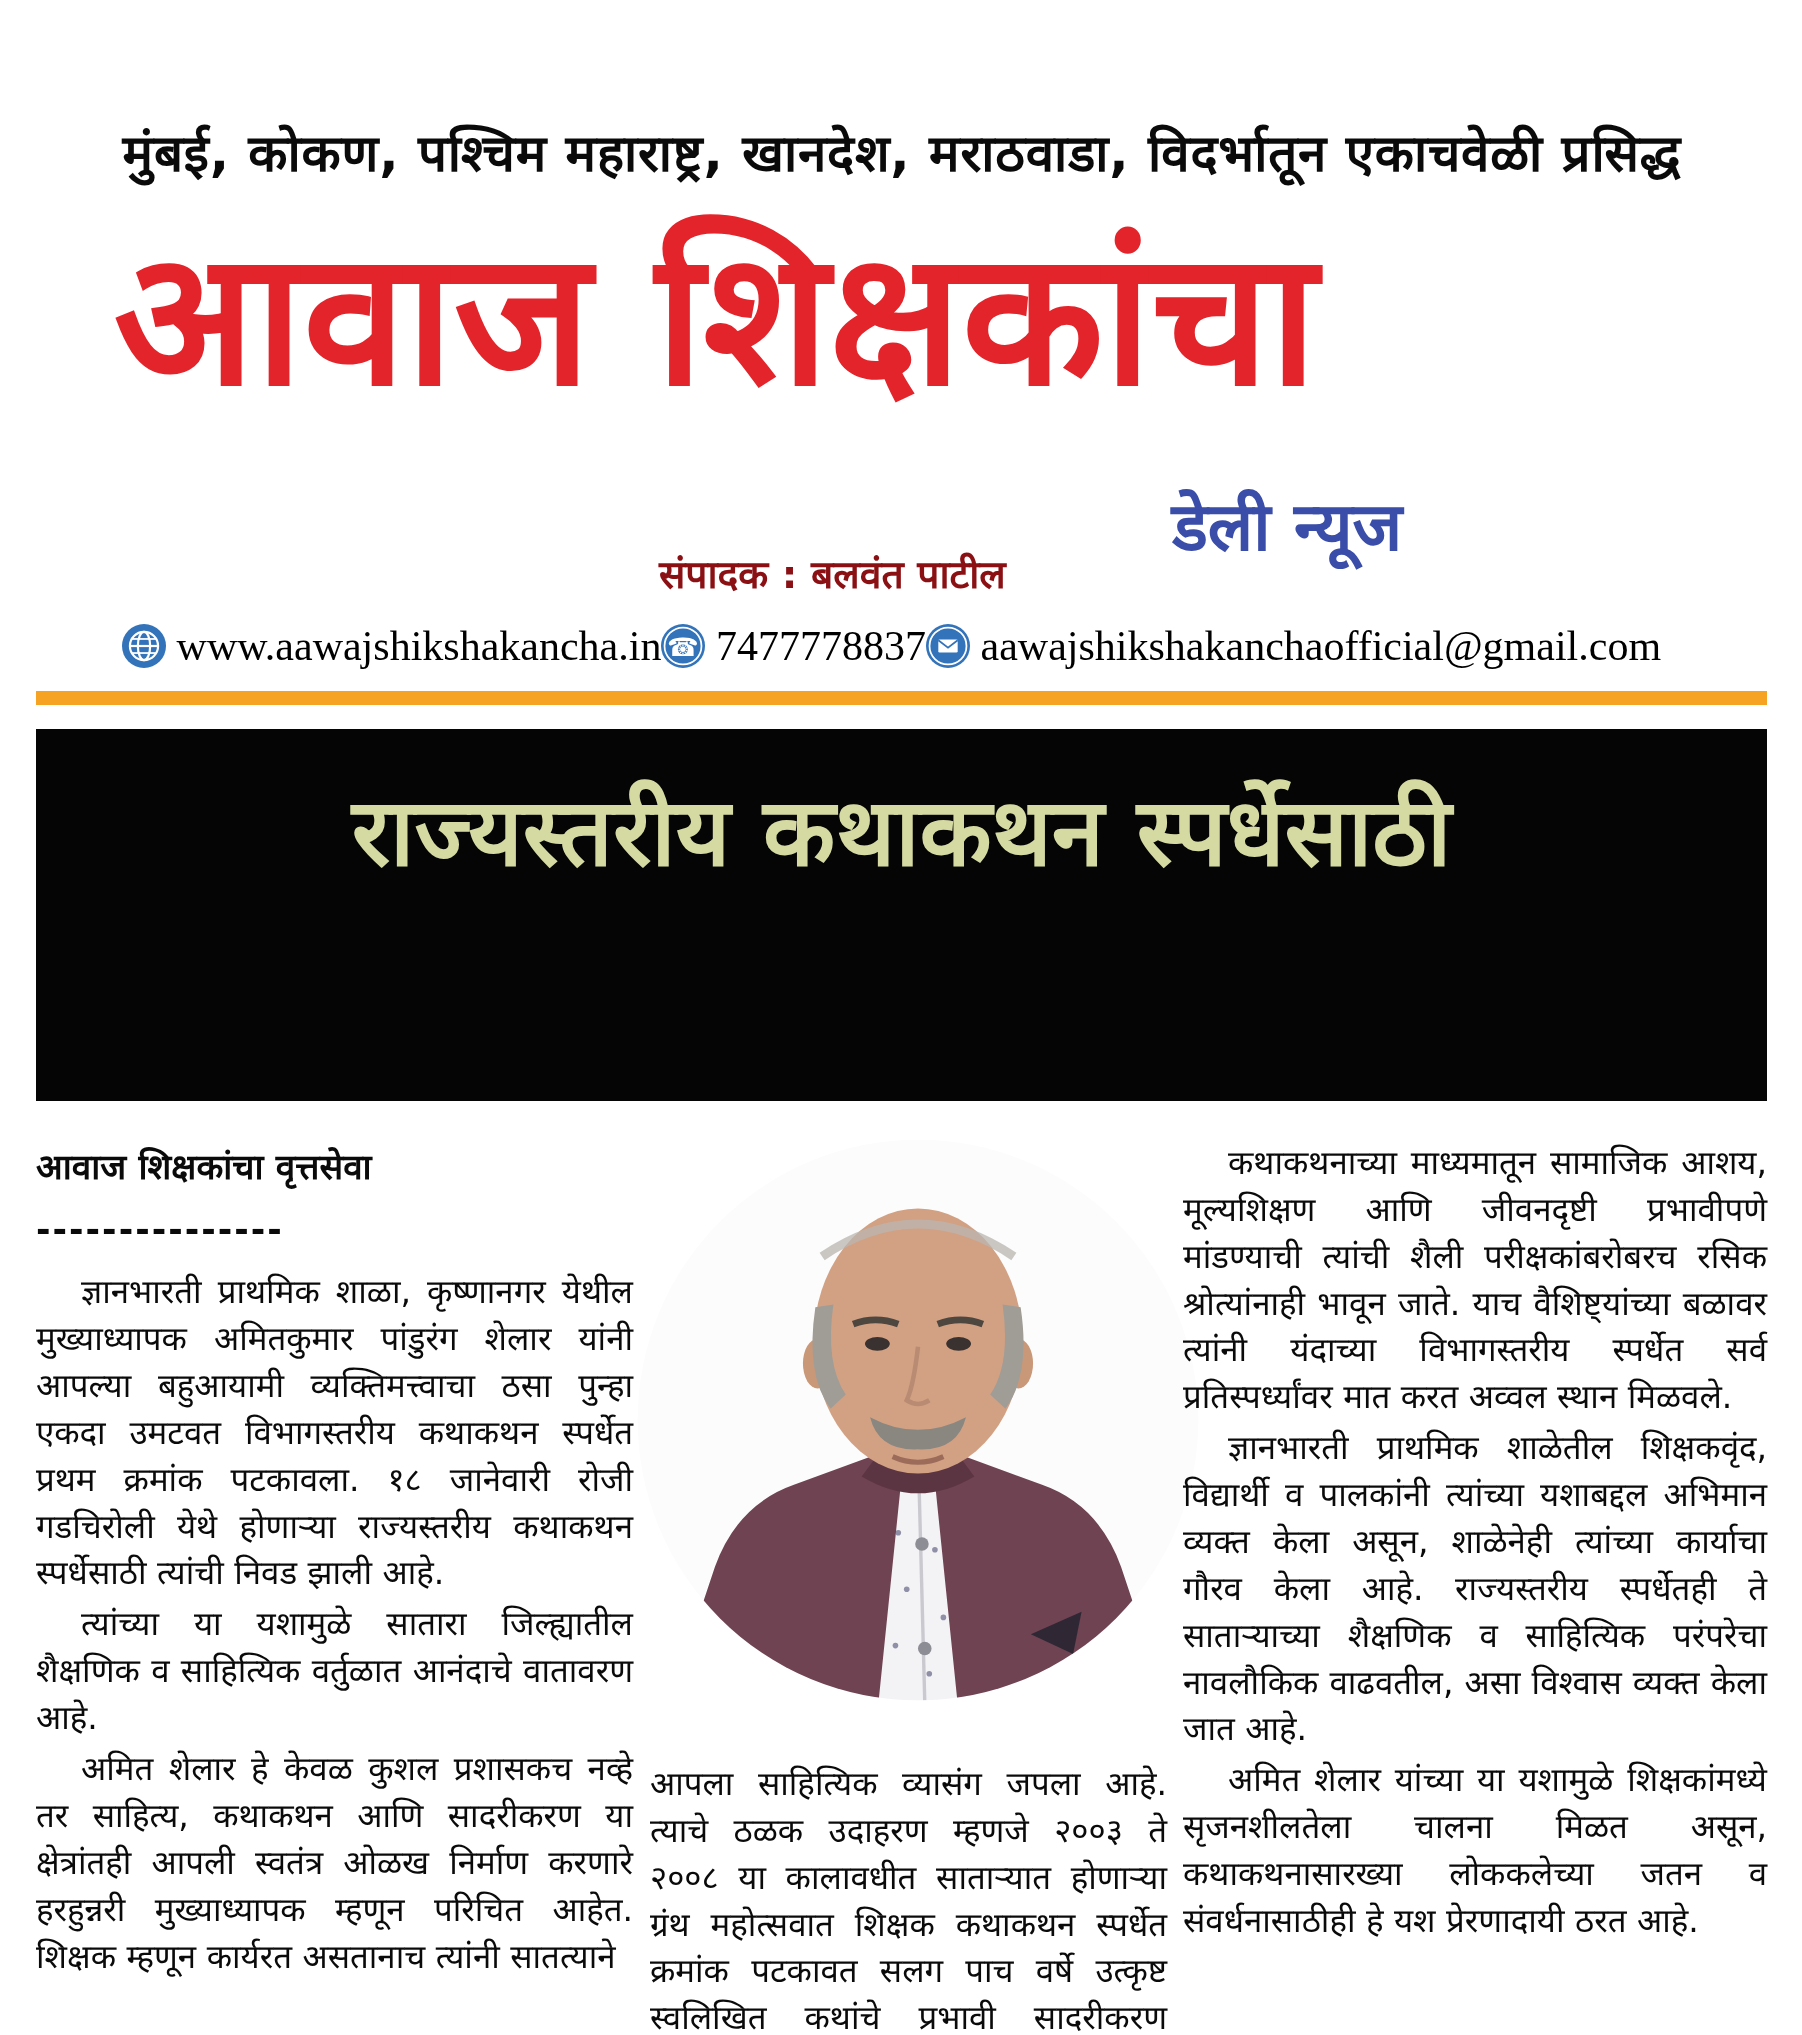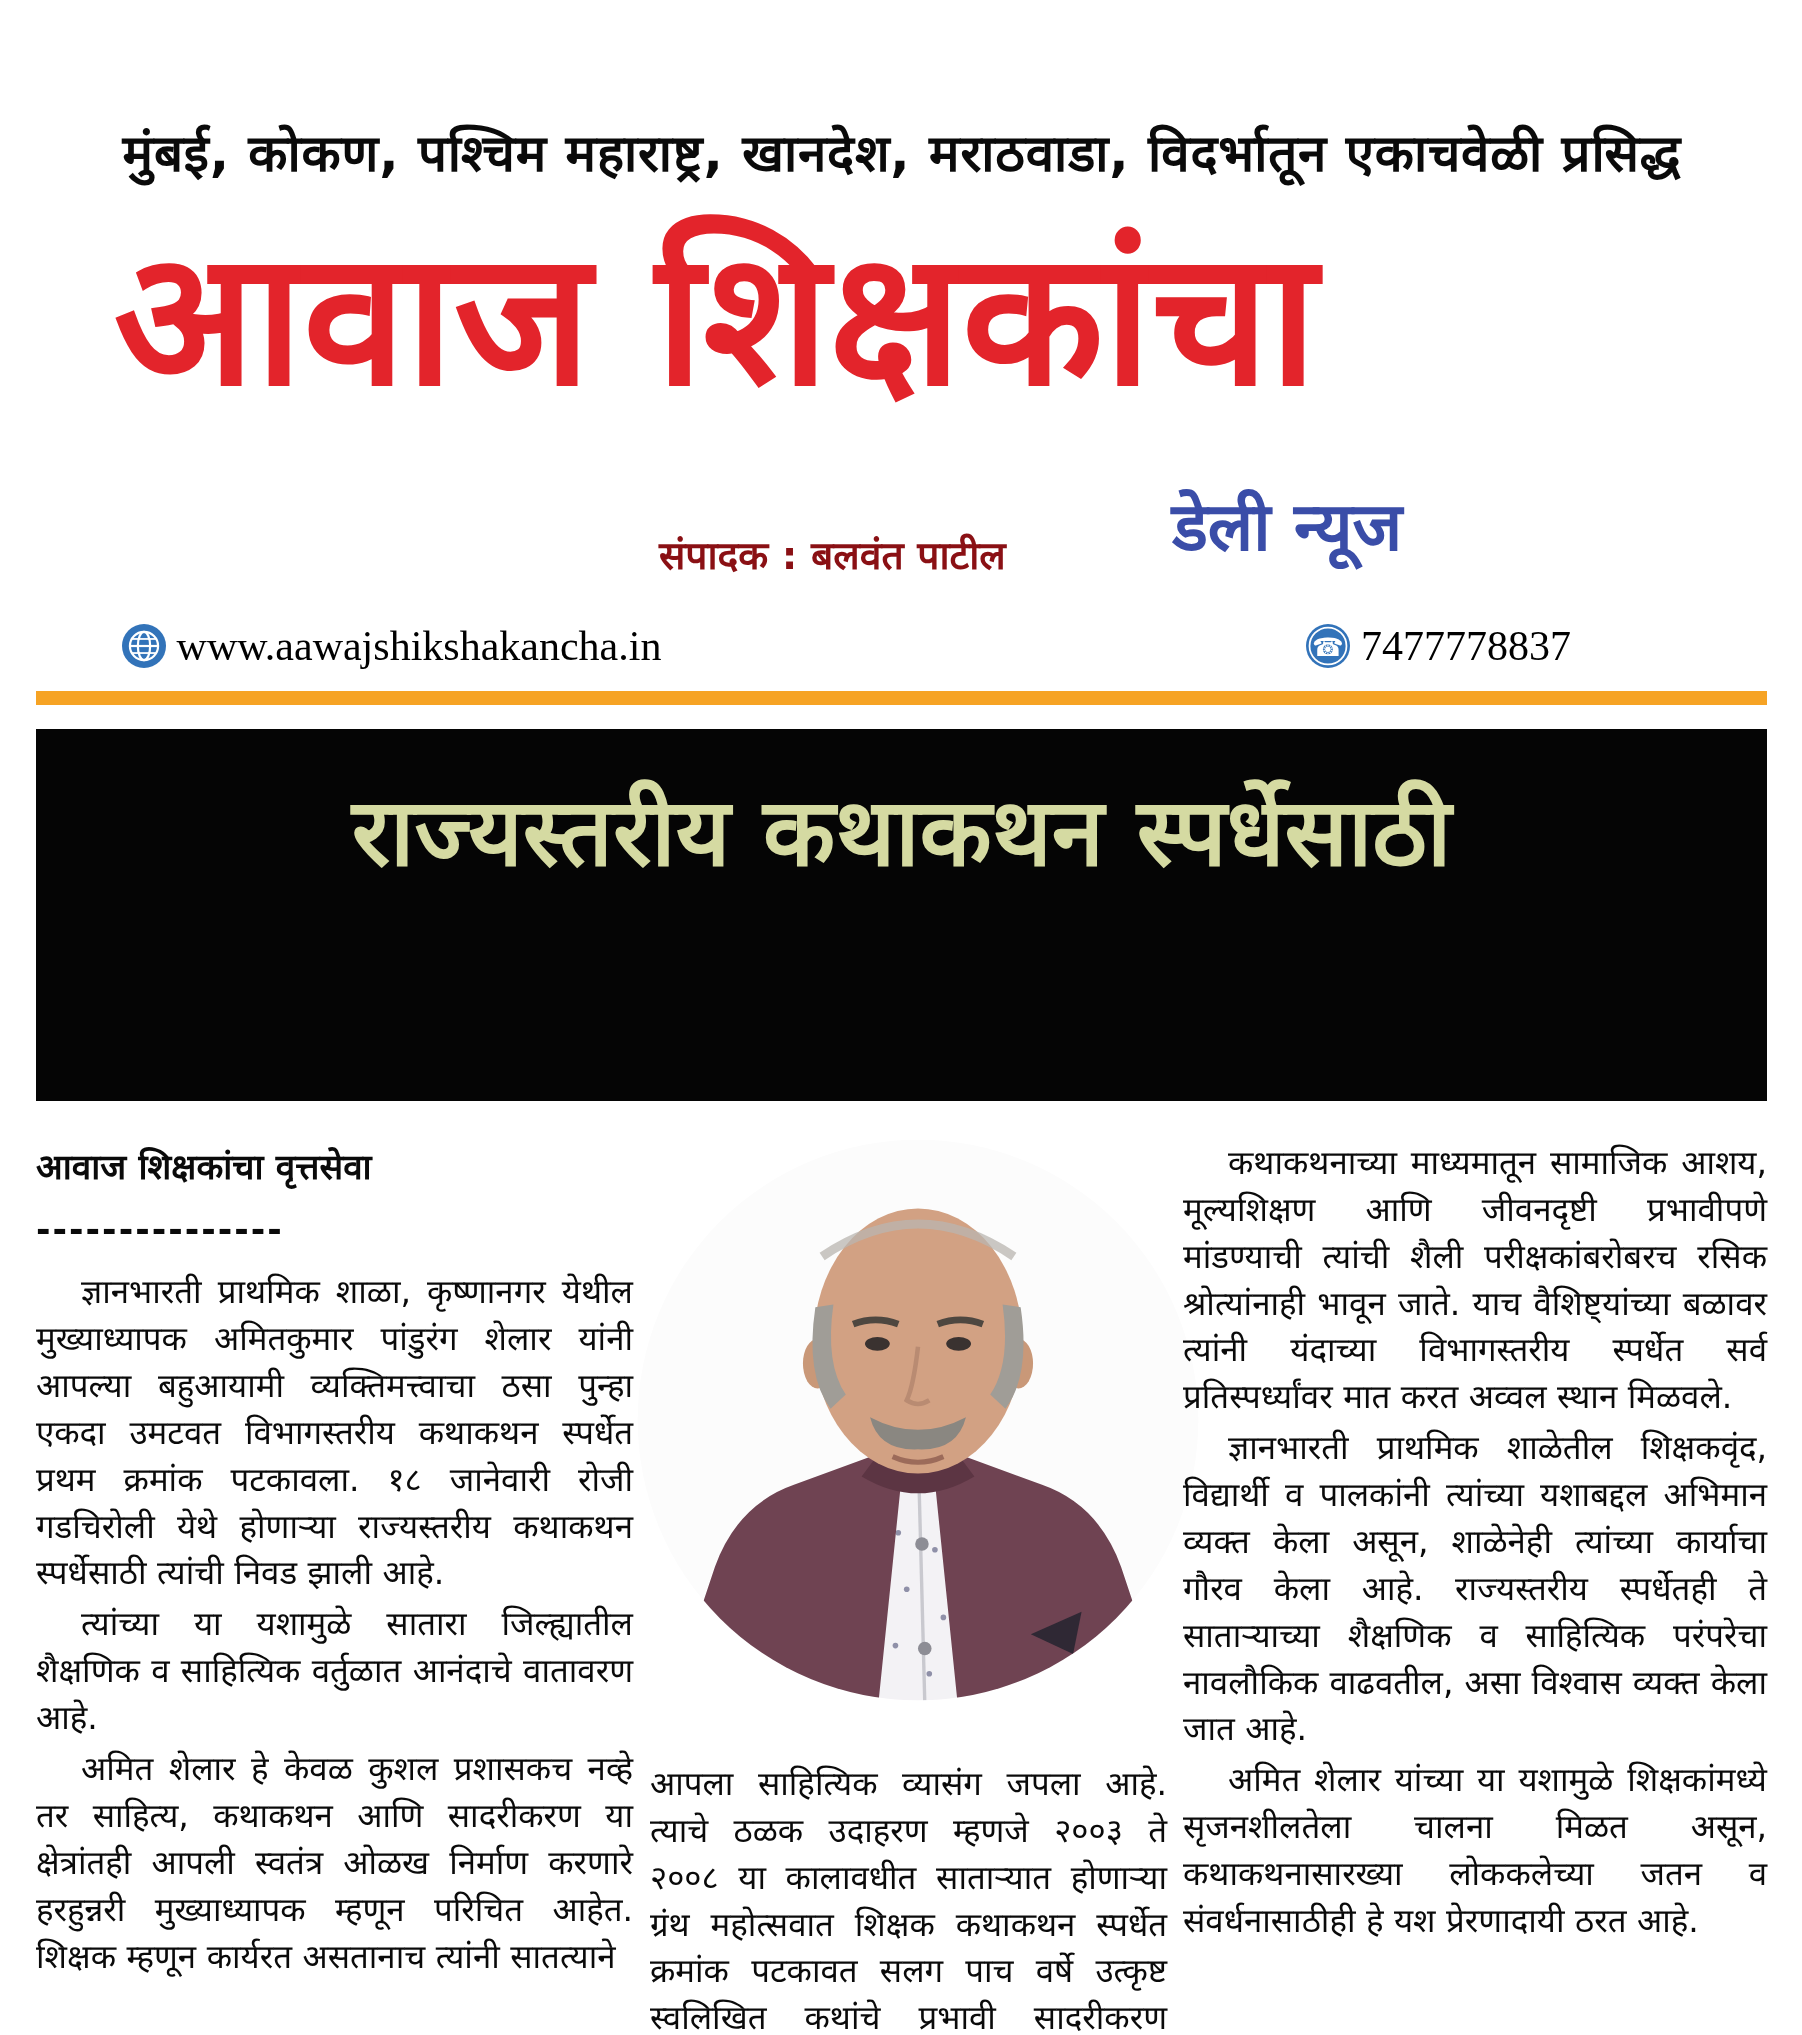--- a/index.html
+++ b/index.html
@@ -5,21 +5,21 @@
   html,body{margin:0;padding:0;background:#ffffff;}
   .page{position:relative;width:1803px;height:2318px;background:#ffffff;overflow:hidden;
         font-family:"DejaVu Sans",sans-serif;color:var(--body_black,#0a0a0a);}
   .abs{position:absolute;}
 
   
   .tagline{top:116px;left:37px;width:1730px;text-align:center;font-size:51px;font-weight:bold;
            letter-spacing:0.8px;white-space:nowrap;}
   .masthead{top:204px;left:0;width:1431px;text-align:center;font-size:185px;font-weight:bold;
             color:var(--masthead_red,#e3242b);white-space:nowrap;line-height:1.25;}
-  .editor{top:527px;left:659px;font-size:39px;font-weight:bold;color:var(--editor_maroon,#8a1014);white-space:nowrap;}
+  .editor{top:546px;left:659px;font-size:39px;font-weight:bold;color:var(--editor_maroon,#8a1014);white-space:nowrap;}
   .edition{top:478px;left:1172px;font-size:67px;font-weight:bold;color:var(--edition_blue,#3a4da8);white-space:nowrap;}
 
   .contact-row{top:622px;left:122px;width:1449px;display:flex;justify-content:space-between;align-items:center;}
   .contact{display:flex;align-items:center;gap:10.6px;font-family:"Liberation Serif",serif;font-size:42px;color:#000;}
   .cicon{width:44px;height:44px;flex:0 0 auto;}
 
   .orange-bar{top:691px;left:36px;width:1731px;height:14.2px;background:var(--accent_orange,#f6a324);}
 
   
   .headline-box{top:729px;left:36px;width:1731px;height:372px;background:var(--headline_bg,#050505);
@@ -66,20 +66,29 @@
       </svg>
       <span>www.aawajshikshakancha.in</span>
     </div>
     <div class="contact">
       <svg class="cicon" viewBox="0 0 100 100" style="font-size:104px">
         <circle cx="50" cy="50" r="50" class="fill-contact"></circle>
         <circle cx="50" cy="50" r="42" fill="none" stroke="#fff" stroke-width="4"></circle>
         <text x="50" y="72" font-size="58" text-anchor="middle" fill="#ffffff" font-family="DejaVu Sans">☎</text>
       </svg>
       <span>7477778837</span>
+    </div>
+    <div class="contact">
+      <svg class="cicon" viewBox="0 0 100 100">
+        <circle cx="50" cy="50" r="50" class="fill-contact"></circle>
+        <circle cx="50" cy="50" r="42" fill="none" stroke="#fff" stroke-width="4"></circle>
+        <rect x="28" y="35" width="44" height="30" rx="3" fill="#ffffff"></rect>
+        <path d="M28 37 L50 54 L72 37" fill="none" stroke="#3273B9" stroke-width="4"></path>
+      </svg>
+      <span>aawajshikshakanchaofficial@gmail.com</span>
     </div>
   </div>
 
   <div class="abs orange-bar"></div>
 
   <div class="abs headline-box">
     <div class="hl hl1">राज्यस्तरीय कथाकथन स्पर्धेसाठी</div>
   </div>
 
   <div class="abs col col-left">

